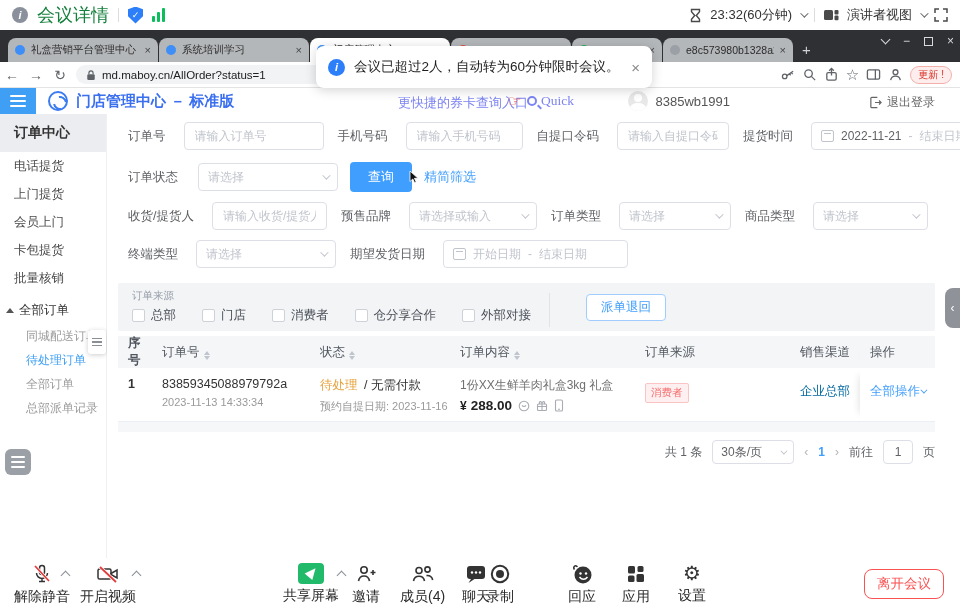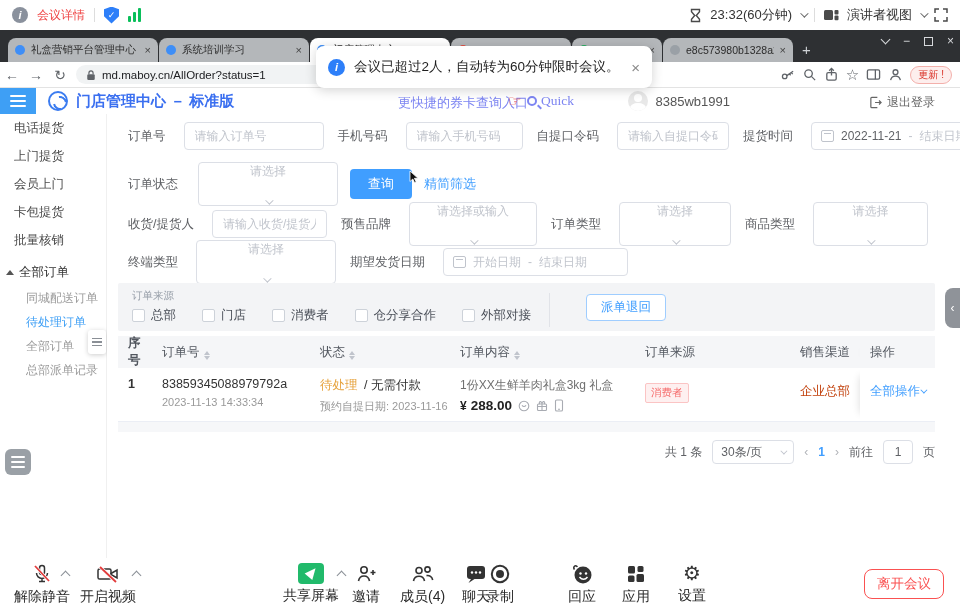--- a/index.html
+++ b/index.html
@@ -4,21 +4,21 @@
 <style>
   * { margin:0; padding:0; box-sizing:border-box; }
   html,body { width:960px; height:610px; overflow:hidden; }
   body { font-family:"Liberation Sans","DejaVu Sans",sans-serif; background:#fff; position:relative; color:#333; }
   .screen { position:absolute; inset:0; }
 
   
   .meet-top { position:absolute; left:0; top:0; width:960px; height:30px; background:#fff; display:flex; align-items:center; padding:0 12px; z-index:60; }
   .mt-left { display:flex; align-items:center; gap:9px; }
   .info-dot { width:16px; height:16px; border-radius:50%; background:#8a919d; color:#fff; font-size:11px; font-weight:bold; display:flex; align-items:center; justify-content:center; font-style:italic; }
-  .mt-title { font-size:12px; color:#ef4444; }
+  .mt-title { font-size:18px; color:#15803d; }
   .vdiv { width:1px; height:14px; background:#ddd; }
   .shield { width:15px; height:17px; background:#2d7ff9; clip-path:polygon(50% 0%,100% 16%,100% 58%,50% 100%,0% 58%,0% 16%); display:flex; align-items:center; justify-content:center; color:#fff; font-size:9px; font-weight:bold; }
   .sig { display:flex; align-items:flex-end; gap:2px; height:14px; }
   .sig span { width:3px; background:#0abf5b; border-radius:1px; display:block; }
   .sig .s1{height:6px;} .sig .s2{height:10px;} .sig .s3{height:14px;}
   .mt-right { margin-left:auto; display:flex; align-items:center; gap:8px; }
   .mt-right .txt { font-size:13px; color:#333; }
   .chev { display:inline-block; width:6px; height:6px; border-right:1.4px solid #666; border-bottom:1.4px solid #666; transform:rotate(45deg) translateY(-2px); }
   .hourglass svg, .viewicon svg, .fsicon svg { display:block; }
 
@@ -81,21 +81,21 @@
   .sb-sub.active { color:#3e9ff5; }
   .side-handle { position:absolute; left:88px; top:216px; width:18px; height:24px; background:#fff; border-radius:3px; box-shadow:0 1px 5px rgba(0,0,0,.2); display:flex; flex-direction:column; justify-content:center; align-items:center; gap:2px; }
   .side-handle span { width:10px; height:1.5px; background:#8a8f96; }
 
   
   .main { position:absolute; left:107px; top:114px; width:853px; height:448px; background:#fff; font-size:13px; }
   .frow { position:absolute; display:flex; align-items:center; }
   .flabel { color:#606266; font-size:12.5px; margin-right:8px; white-space:nowrap; }
   .inp { border:1px solid #dcdfe6; border-radius:4px; height:28px; padding:0 10px; font-size:12px; color:#333; outline:none; background:#fff; }
   .inp::placeholder { color:#c0c4cc; }
-  .sel { border:1px solid #dcdfe6; border-radius:4px; height:44px; background:#fff; display:flex; align-items:center; justify-content:space-between; padding:0 9px; color:#c0c4cc; font-size:12px;flex-direction:column; }
+  .sel { border:1px solid #dcdfe6; border-radius:4px; height:28px; background:#fff; display:flex; align-items:center; justify-content:space-between; padding:0 9px; color:#c0c4cc; font-size:12px; }
   .sel .chev { border-color:#c0c4cc; }
   .dr { border:1px solid #dcdfe6; border-radius:4px; height:28px; background:#fff; display:flex; align-items:center; padding:0 9px; gap:7px; font-size:12px; color:#c0c4cc; }
   .dr .val { color:#606266; }
   .cal { width:13px; height:12px; border:1.3px solid #c0c4cc; border-radius:2px; position:relative; }
   .cal::before { content:""; position:absolute; left:1.5px; top:2px; width:7px; height:1.3px; background:#c0c4cc; }
   .btn-primary { background:#409eff; color:#fff; border:none; border-radius:4px; height:30px; padding:0 18px; font-size:13px; }
   .link-blue { color:#409eff; font-size:13px; }
   .collapse-pill { position:absolute; right:14px; top:8px; width:34px; height:17px; border:1px solid #e4e6ea; border-radius:9px; background:#fff; color:#8f949b; font-size:10px; display:flex; align-items:center; justify-content:center; }
   .cursor-ic { position:absolute; left:302px; top:56px; z-index:5; }
 
@@ -122,21 +122,21 @@
   .l1 { font-size:12.5px; color:#333; }
   .l2 { font-size:11px; color:#9a9a9a; margin-top:5px; }
   .st-orange { color:#e6a23c; }
   .st-rest { color:#333; margin-left:3px; }
   .content-line { color:#707070; font-size:12px; }
   .price-line { margin-top:4px; display:flex; align-items:center; gap:4px; }
   .price-line .cur { font-weight:bold; font-size:12px; color:#222; }
   .price-line .amt { font-weight:bold; font-size:13.5px; color:#222; }
   .mini-ic { display:inline-flex; margin-left:2px; }
   .badge-red { display:inline-block; background:#fef0f0; border:1px solid #fbc4c4; color:#f56c6c; border-radius:2px; font-size:10.5px; padding:2px 5px; margin-top:6px; }
-  .chan { color:#c2410c; font-size:12.5px; padding-top:6px; }
+  .chan { color:#0369a1; font-size:12.5px; padding-top:6px; }
   .op { color:#409eff; font-size:12.5px; display:flex; align-items:center; padding-top:6px; }
   .op .chev { border-color:#409eff; width:5px; height:5px; }
   .tfoot { position:absolute; left:11px; top:308px; width:817px; height:10px; background:#f6f7f9; }
 
   
   .pager { position:absolute; right:25px; top:326px; display:flex; align-items:center; gap:10px; font-size:12px; color:#606266; }
   .psel { border:1px solid #dcdfe6; border-radius:4px; height:24px; width:82px; display:flex; align-items:center; justify-content:space-between; padding:0 8px; color:#606266; }
   .psel .chev { border-color:#c0c4cc; width:5px; height:5px; }
   .parrow { color:#b0b3b8; font-size:12px; }
   .pcur { color:#409eff; font-weight:bold; }
@@ -313,20 +313,21 @@
     <div class="logoutbox">
       <svg width="13" height="13" viewBox="0 0 14 14">
           <path d="M9 1.5H3a1 1 0 0 0-1 1v9a1 1 0 0 0 1 1h6" fill="none" stroke="#666" stroke-width="1.3"></path>
           <path d="M6.5 7H13M10.8 4.8 13 7l-2.2 2.2" fill="none" stroke="#666" stroke-width="1.3"></path>
         </svg>
       <span>退出登录</span>
     </div>
   </div>
 
   <div class="sidebar">
+    <div class="sb-section">订单中心</div>
     <div class="sb-item">电话提货</div>
     <div class="sb-item">上门提货</div>
     <div class="sb-item">会员上门</div>
     <div class="sb-item">卡包提货</div>
     <div class="sb-item">批量核销</div>
     <div class="sb-group">
       <span class="tri-up"></span>
       <span>全部订单</span>
     </div>
     <div class="sb-sub">同城配送订单</div>

